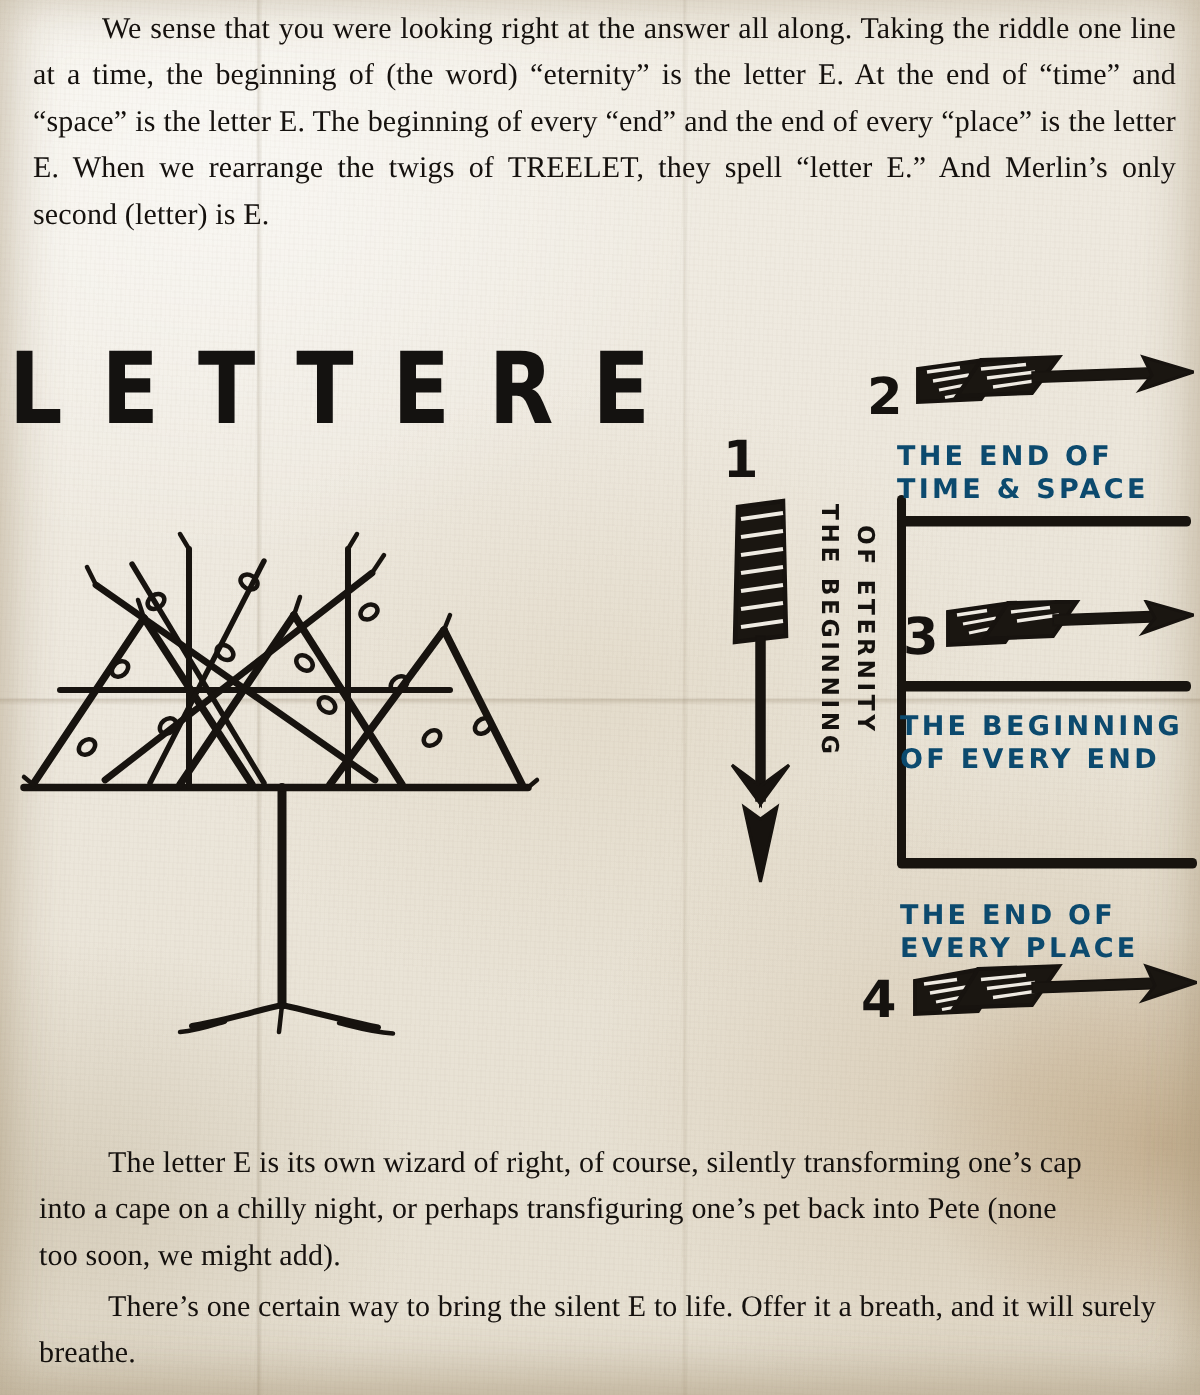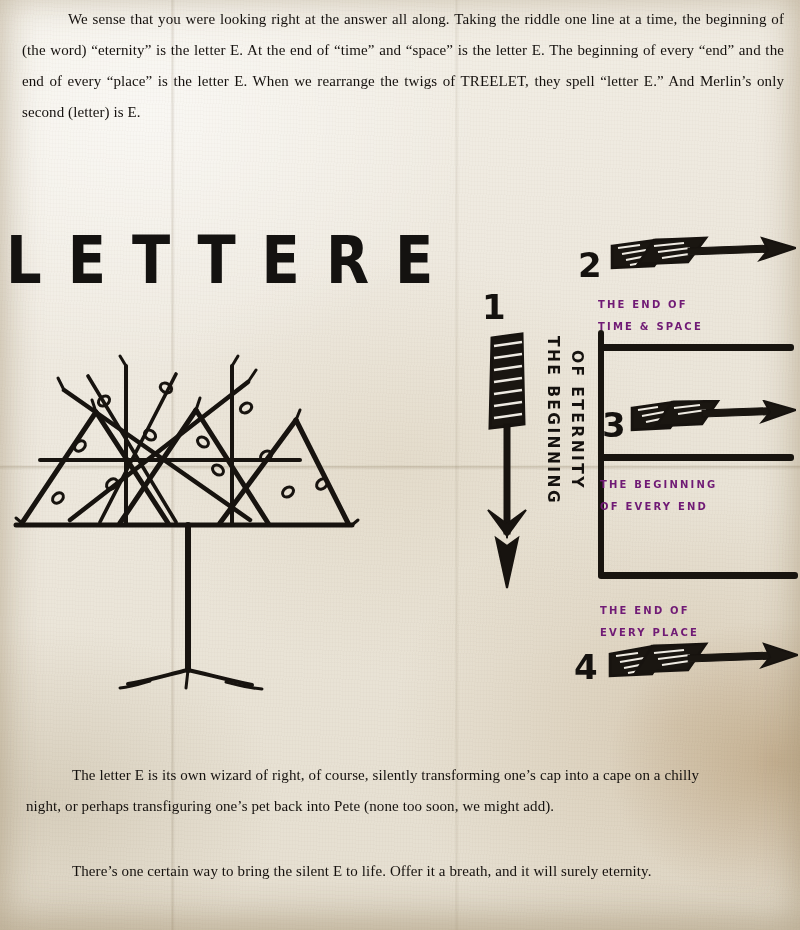--- a/index.html
+++ b/index.html
@@ -58,21 +58,21 @@
     position: absolute;
     inset: 0;
     box-shadow: inset 0 0 40px rgba(150,130,95,0.35), inset 0 -18px 34px rgba(150,130,95,0.28);
     pointer-events: none;
   }
 
   
   .prose {
     position: absolute;
     font-family: "Liberation Serif", serif;
-    font-size: 15px;
+    font-size: 20px;
     line-height: 31px;
     color: #15110e;
     letter-spacing: .1px;
   }
   #top-paragraph {
     left: 22px;
     top: 4px;
     width: 762px;
     text-indent: 46px;
     text-align: justify;
@@ -118,24 +118,24 @@
   #arrow-panel {
     position: absolute;
     left: 470px;
     top: 232px;
     width: 330px;
     height: 480px;
   }
   .caption {
     position: absolute;
     font-family: "DejaVu Sans", sans-serif;
-    font-size: 10px;
+    font-size: 18px;
     font-weight: 700;
     letter-spacing: 2.2px;
-    color: #701a75;
+    color: #0c4a6e;
     line-height: 22px;
     white-space: pre-line;
   }
   .numeral {
     position: absolute;
     font-family: "DejaVu Sans", sans-serif;
     font-size: 34px;
     font-weight: 700;
     color: #15120f;
     line-height: 1;
@@ -339,13 +339,13 @@
           <path d="M54 23 L88 18"></path>
       </g>
       <rect x="80" y="13" width="88" height="7" transform="rotate(-2 80 13)"></rect>
       <path d="M190 13 L156 2 L162 15 L154 25 Z" stroke-width="2"></path>
     </g>
   </svg>
 </div>
 
 <div class="prose" id="bottom-para-1">The letter E is its own wizard of right, of course, silently transforming one’s cap into a cape on a chilly night, or perhaps transfiguring one’s pet back into Pete (none too soon, we might add).</div>
 
-<div class="prose" id="bottom-para-2">There’s one certain way to bring the silent E to life.  Offer it a breath, and it will surely eternity.</div>
+<div class="prose" id="bottom-para-2">There’s one certain way to bring the silent E to life.  Offer it a breath, and it will surely breathe.</div>
 
 </body></html>

